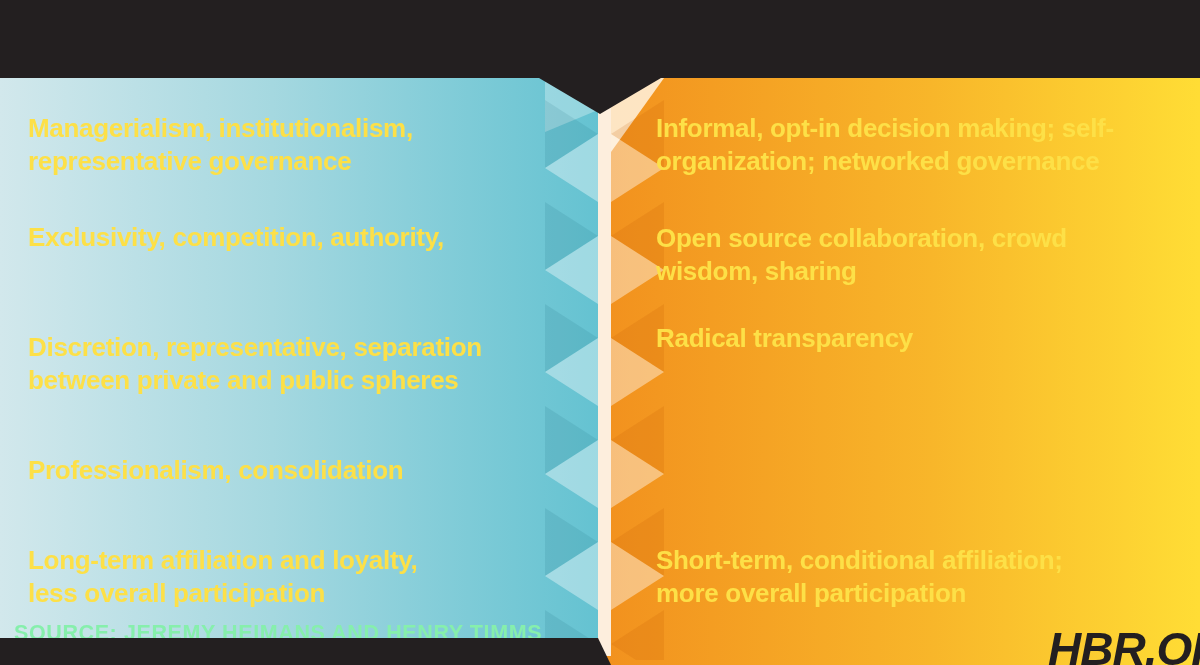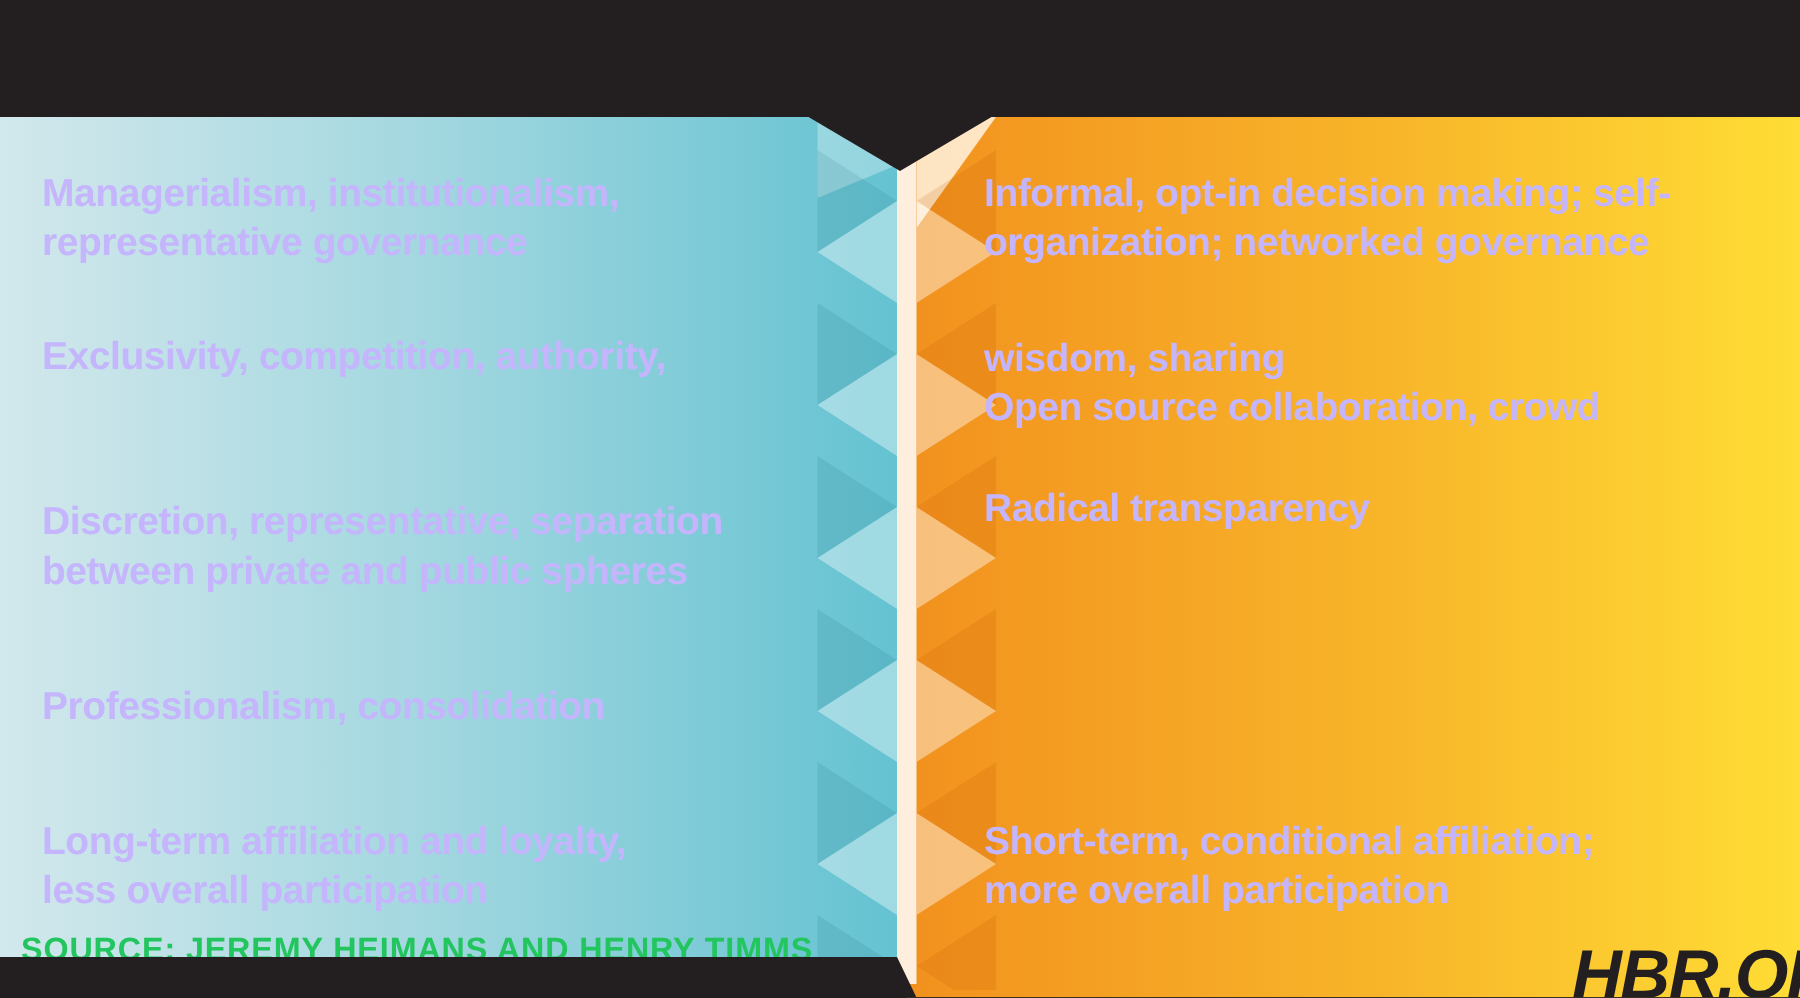--- a/index.html
+++ b/index.html
@@ -18,33 +18,33 @@
   }
   .panel-right{
     left:604px;width:596px;height:587px;
     background:linear-gradient(90deg,#f2911e 0%,#f8b62a 55%,#ffdd35 100%);
   }
   
   .seam{position:absolute;left:0;top:0;pointer-events:none;}
   
   .row{
     position:absolute;
-    color:#c4b5fd;font-weight:bold;font-size:26px;line-height:33px;
+    color:#fde047;font-weight:bold;font-size:26px;line-height:33px;
     letter-spacing:-0.3px;
   }
   .row.left-col{left:28px;width:520px;}
   .row.right-col{left:656px;width:470px;}
   
   .footer-bar{
     position:absolute;left:0;top:638px;width:611px;height:27px;background:#231f20;
     clip-path:polygon(0 0,598px 0,611px 100%,0 100%);
   }
   .source-caption{
     position:absolute;left:14px;top:623px;
-    color:#22c55e;font-weight:bold;font-size:21.5px;line-height:1;
+    color:#86efac;font-weight:bold;font-size:21.5px;line-height:1;
     letter-spacing:0.6px;white-space:nowrap;
   }
   .hbr-brand{
     position:absolute;left:1048px;top:626px;
     color:#231f20;font-weight:bold;font-style:italic;font-size:46px;line-height:1;
     letter-spacing:-1px;white-space:nowrap;
   }
 </style>
 </head>
 <body>
@@ -119,22 +119,22 @@
   <div class="row left-col" style="top:544px">
     <div>Long-term affiliation and loyalty,</div>
     <div>less overall participation</div>
   </div>
 
   <div class="row right-col" style="top:112px">
     <div>Informal, opt-in decision making; self-</div>
     <div>organization; networked governance</div>
   </div>
   <div class="row right-col" style="top:222px">
+    <div>Open source collaboration, crowd</div>
     <div>wisdom, sharing</div>
-    <div>Open source collaboration, crowd</div>
   </div>
   <div class="row right-col" style="top:322px">
     <div>Radical transparency</div>
     <div></div>
   </div>
   <div class="row right-col" style="top:544px">
     <div>Short-term, conditional affiliation;</div>
     <div>more overall participation</div>
   </div>
 

